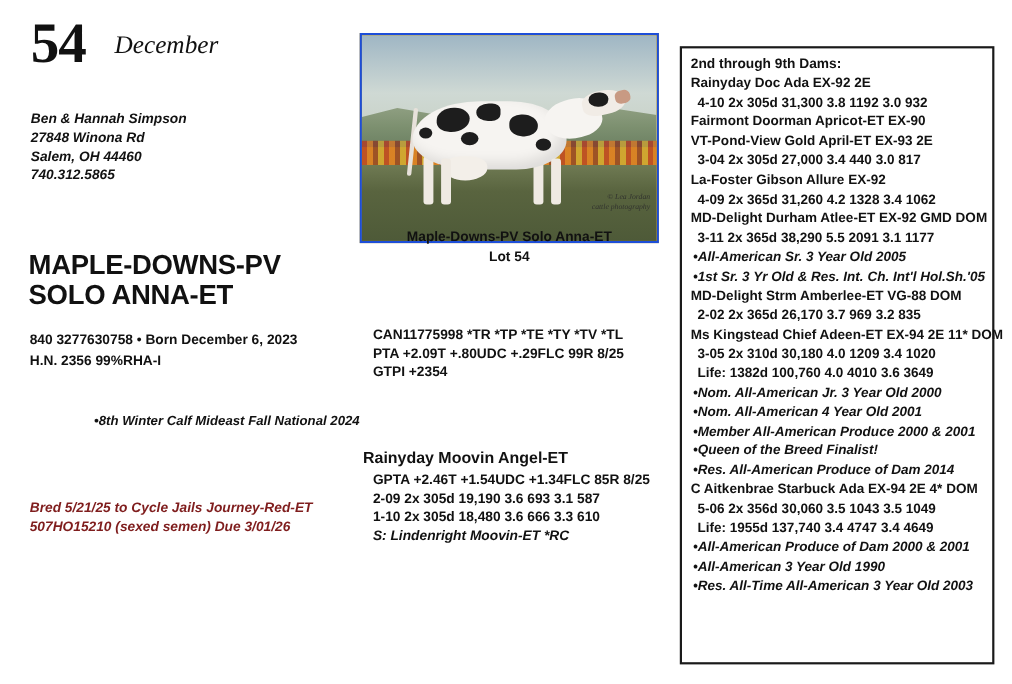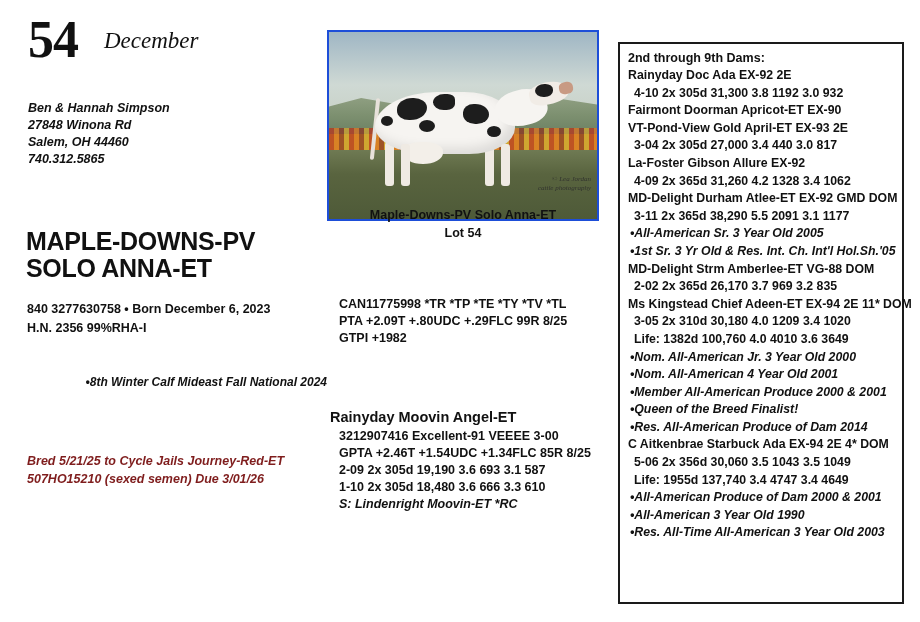--- a/index.html
+++ b/index.html
@@ -391,26 +391,25 @@
       <div>cattle photography</div>
     </div>
   </div>
 
   <div class="photo-caption">Maple-Downs-PV Solo Anna-ET</div>
   <div class="photo-lot">Lot 54</div>
 
   <div class="ped-block sire-block">
     <div class="ped-line">CAN11775998   *TR *TP *TE *TY *TV *TL</div>
     <div class="ped-line">PTA +2.09T +.80UDC +.29FLC 99R 8/25</div>
-    <div class="ped-line">GTPI +1982</div>
+    <div class="ped-line">GTPI +2354</div>
   </div>
 
   <div class="ped-block dam-block">
     <div class="ped-name">Rainyday Moovin Angel-ET</div>
-    <div class="ped-line">3212907416   Excellent-91 VEEEE  3-00</div>
     <div class="ped-line">GPTA +2.46T +1.54UDC +1.34FLC 85R 8/25</div>
     <div class="ped-line">2-09  2x  305d  19,190  3.6  693  3.1  587</div>
     <div class="ped-line">1-10  2x  305d  18,480  3.6  666  3.3  610</div>
     <div class="ped-line italic">S:  Lindenright Moovin-ET *RC</div>
   </div>
 
   <div class="dams-box">
     <div class="dams-title">2nd through 9th Dams:</div>
     <div id="dams-list">
         <div class="dam-line">Rainyday Doc Ada EX-92 2E</div>

